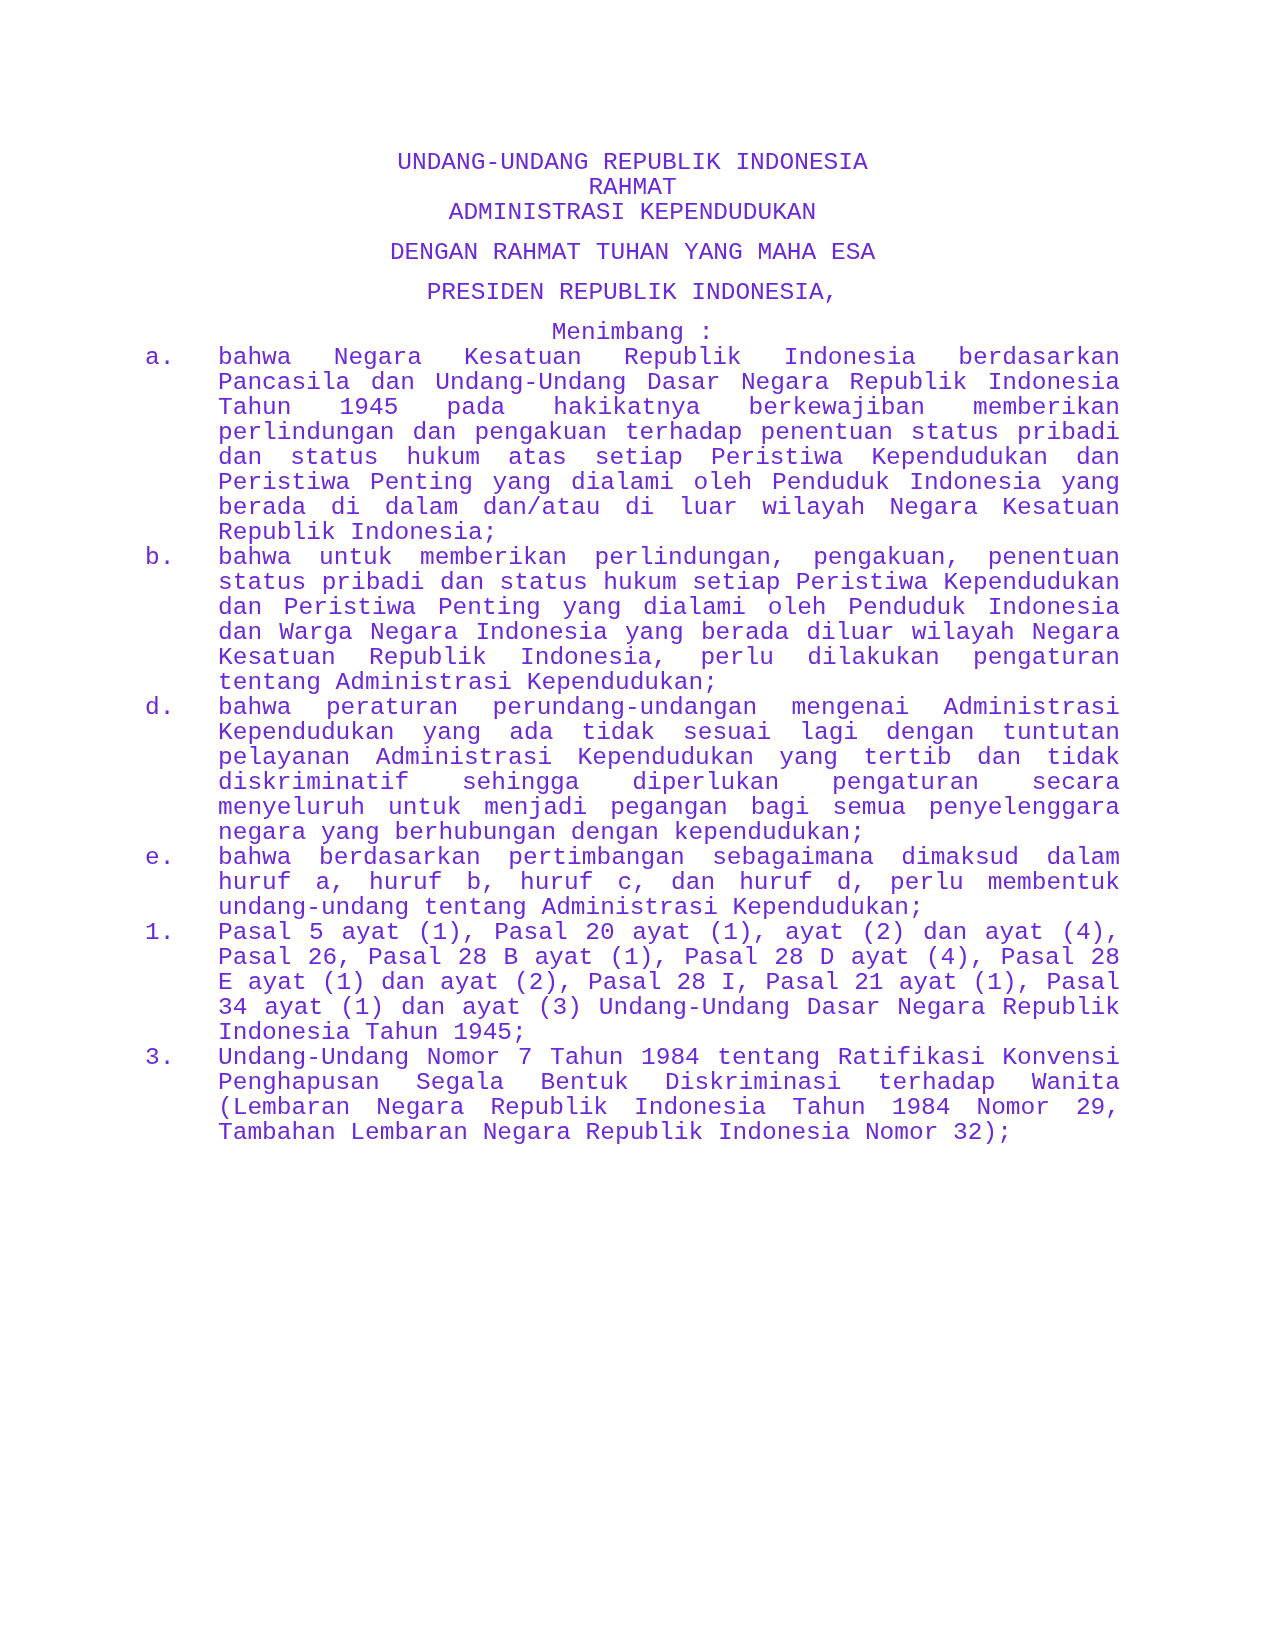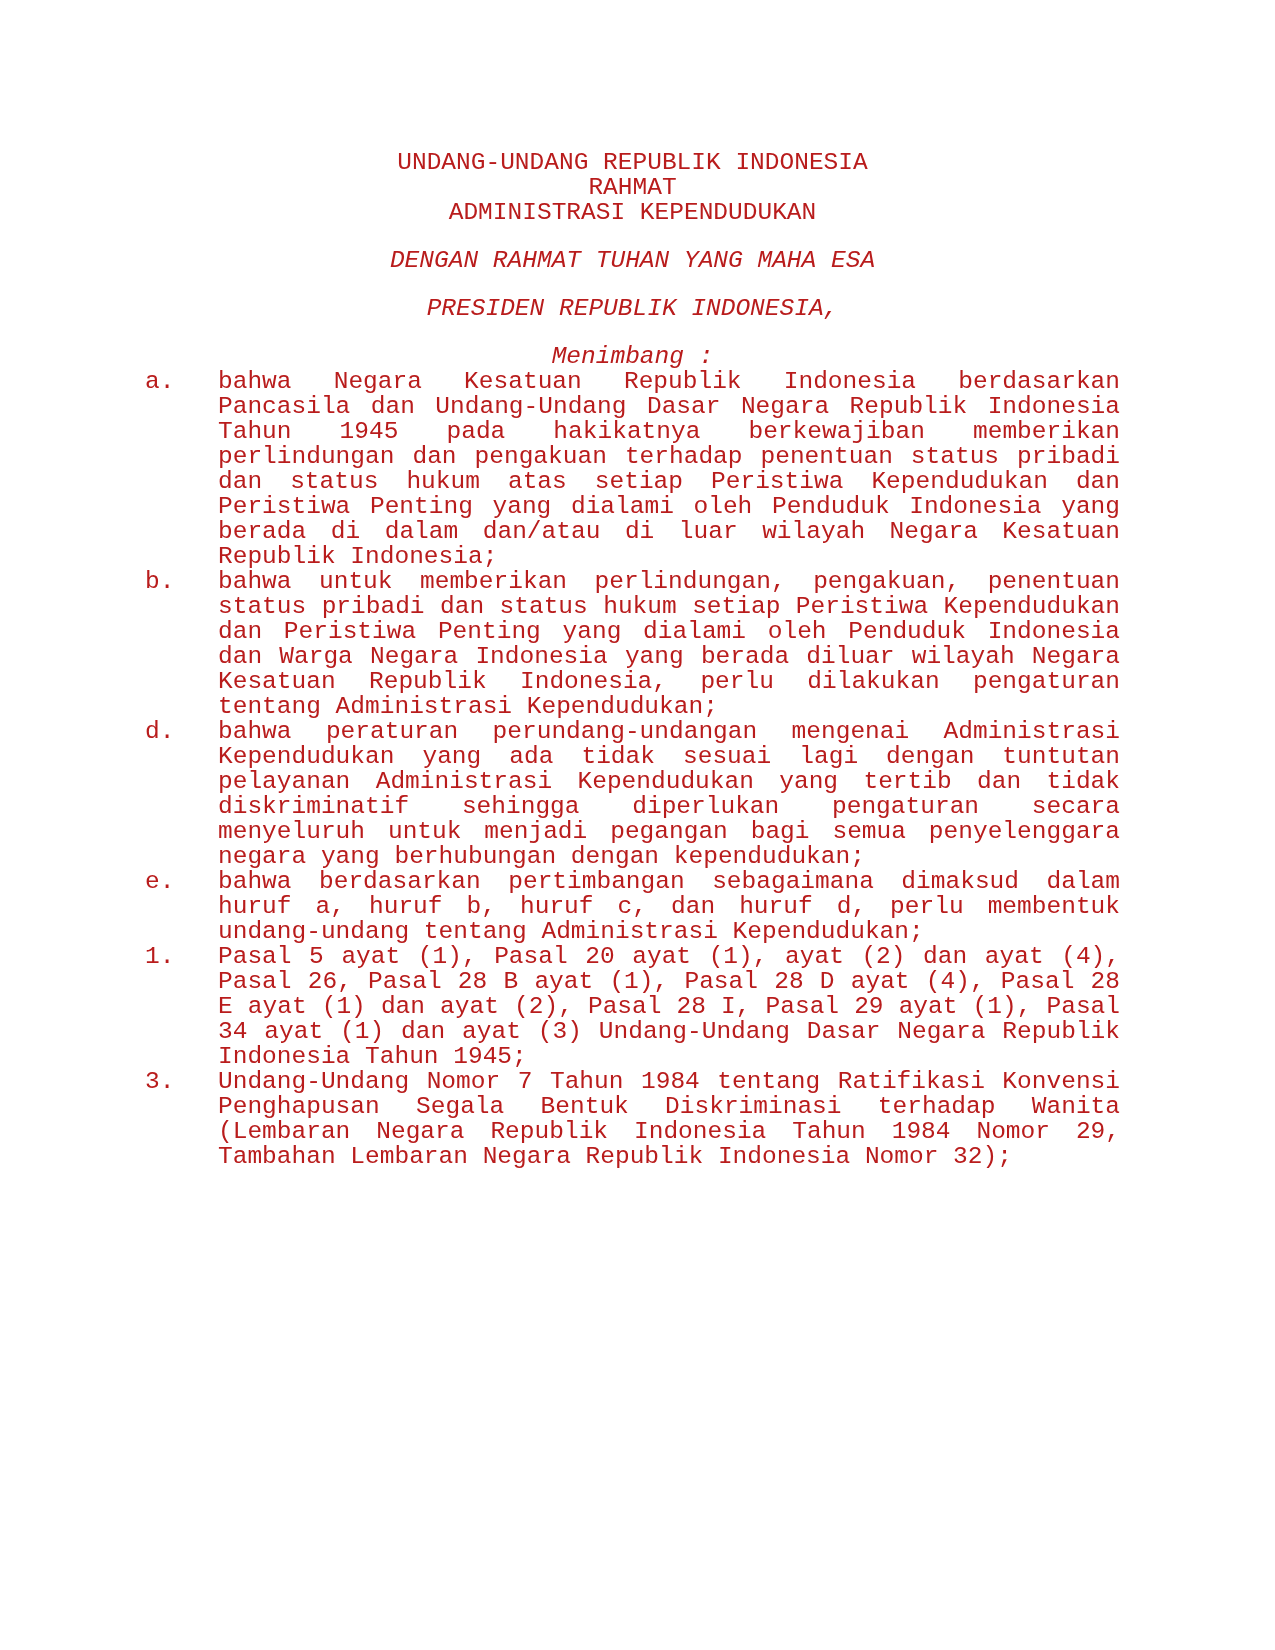--- a/index.html
+++ b/index.html
@@ -9,26 +9,26 @@
     height: 1650px;
     overflow: hidden;
   }
   .page {
     width: 1275px;
     min-height: 1650px;
     padding: 150px 0 0 145px;
     font-family: "Liberation Mono", "DejaVu Sans Mono", monospace;
     font-size: 24.5px;
     line-height: 25px;
-    color: #b91c1c;
+    color: #6d28d9;
     background: #ffffff;
   }
   .content { width: 975px; }
   .center { text-align: center; }
-  .gap { margin-top: 23px; font-style: italic; }
+  .gap { margin-top: 15px; }
   .section-label { text-align: center; }
   .item {
     padding-left: 73px;
     text-indent: -73px;
     text-align: justify;
   }
   .marker {
     display: inline-block;
     width: 73px;
     text-indent: 0;
@@ -55,19 +55,19 @@
       <div class="items">
           <div class="item"><span class="marker">a.</span><span>bahwa Negara Kesatuan Republik Indonesia berdasarkan Pancasila dan Undang-Undang Dasar Negara Republik Indonesia Tahun 1945 pada hakikatnya berkewajiban memberikan perlindungan dan pengakuan terhadap penentuan status pribadi dan status hukum atas setiap Peristiwa Kependudukan dan Peristiwa Penting yang dialami oleh Penduduk Indonesia yang berada di dalam dan/atau di luar wilayah Negara Kesatuan Republik Indonesia;</span></div>
           <div class="item"><span class="marker">b.</span><span>bahwa untuk memberikan perlindungan, pengakuan, penentuan status pribadi dan status hukum setiap Peristiwa Kependudukan dan Peristiwa Penting yang dialami oleh Penduduk Indonesia dan Warga Negara Indonesia yang berada diluar wilayah Negara Kesatuan Republik Indonesia, perlu dilakukan pengaturan tentang Administrasi Kependudukan;</span></div>
           <div class="item"><span class="marker">d.</span><span>bahwa peraturan perundang-undangan mengenai Administrasi Kependudukan yang ada tidak sesuai lagi dengan tuntutan pelayanan Administrasi Kependudukan yang tertib dan tidak diskriminatif sehingga diperlukan pengaturan secara menyeluruh untuk menjadi pegangan bagi semua penyelenggara negara yang berhubungan dengan kependudukan;</span></div>
           <div class="item"><span class="marker">e.</span><span>bahwa berdasarkan pertimbangan sebagaimana dimaksud dalam huruf a, huruf b, huruf c, dan huruf d, perlu membentuk undang-undang tentang Administrasi Kependudukan;</span></div>
         </div>
     </section>
 
     <section>
       <div class="items">
-          <div class="item"><span class="marker">1.</span><span>Pasal 5 ayat (1), Pasal 20 ayat (1), ayat (2) dan ayat (4), Pasal 26, Pasal 28 B ayat (1), Pasal 28 D ayat (4), Pasal 28 E ayat (1) dan ayat (2), Pasal 28 I, Pasal 29 ayat (1), Pasal 34 ayat (1) dan ayat (3) Undang-Undang Dasar Negara Republik Indonesia Tahun 1945;</span></div>
+          <div class="item"><span class="marker">1.</span><span>Pasal 5 ayat (1), Pasal 20 ayat (1), ayat (2) dan ayat (4), Pasal 26, Pasal 28 B ayat (1), Pasal 28 D ayat (4), Pasal 28 E ayat (1) dan ayat (2), Pasal 28 I, Pasal 21 ayat (1), Pasal 34 ayat (1) dan ayat (3) Undang-Undang Dasar Negara Republik Indonesia Tahun 1945;</span></div>
           <div class="item"><span class="marker">3.</span><span>Undang-Undang Nomor 7 Tahun 1984 tentang Ratifikasi Konvensi Penghapusan Segala Bentuk Diskriminasi terhadap Wanita (Lembaran Negara Republik Indonesia Tahun 1984 Nomor 29, Tambahan Lembaran Negara Republik Indonesia Nomor 32);</span></div>
         </div>
     </section>
 
   </div>
 </div>
 
 </body></html>

